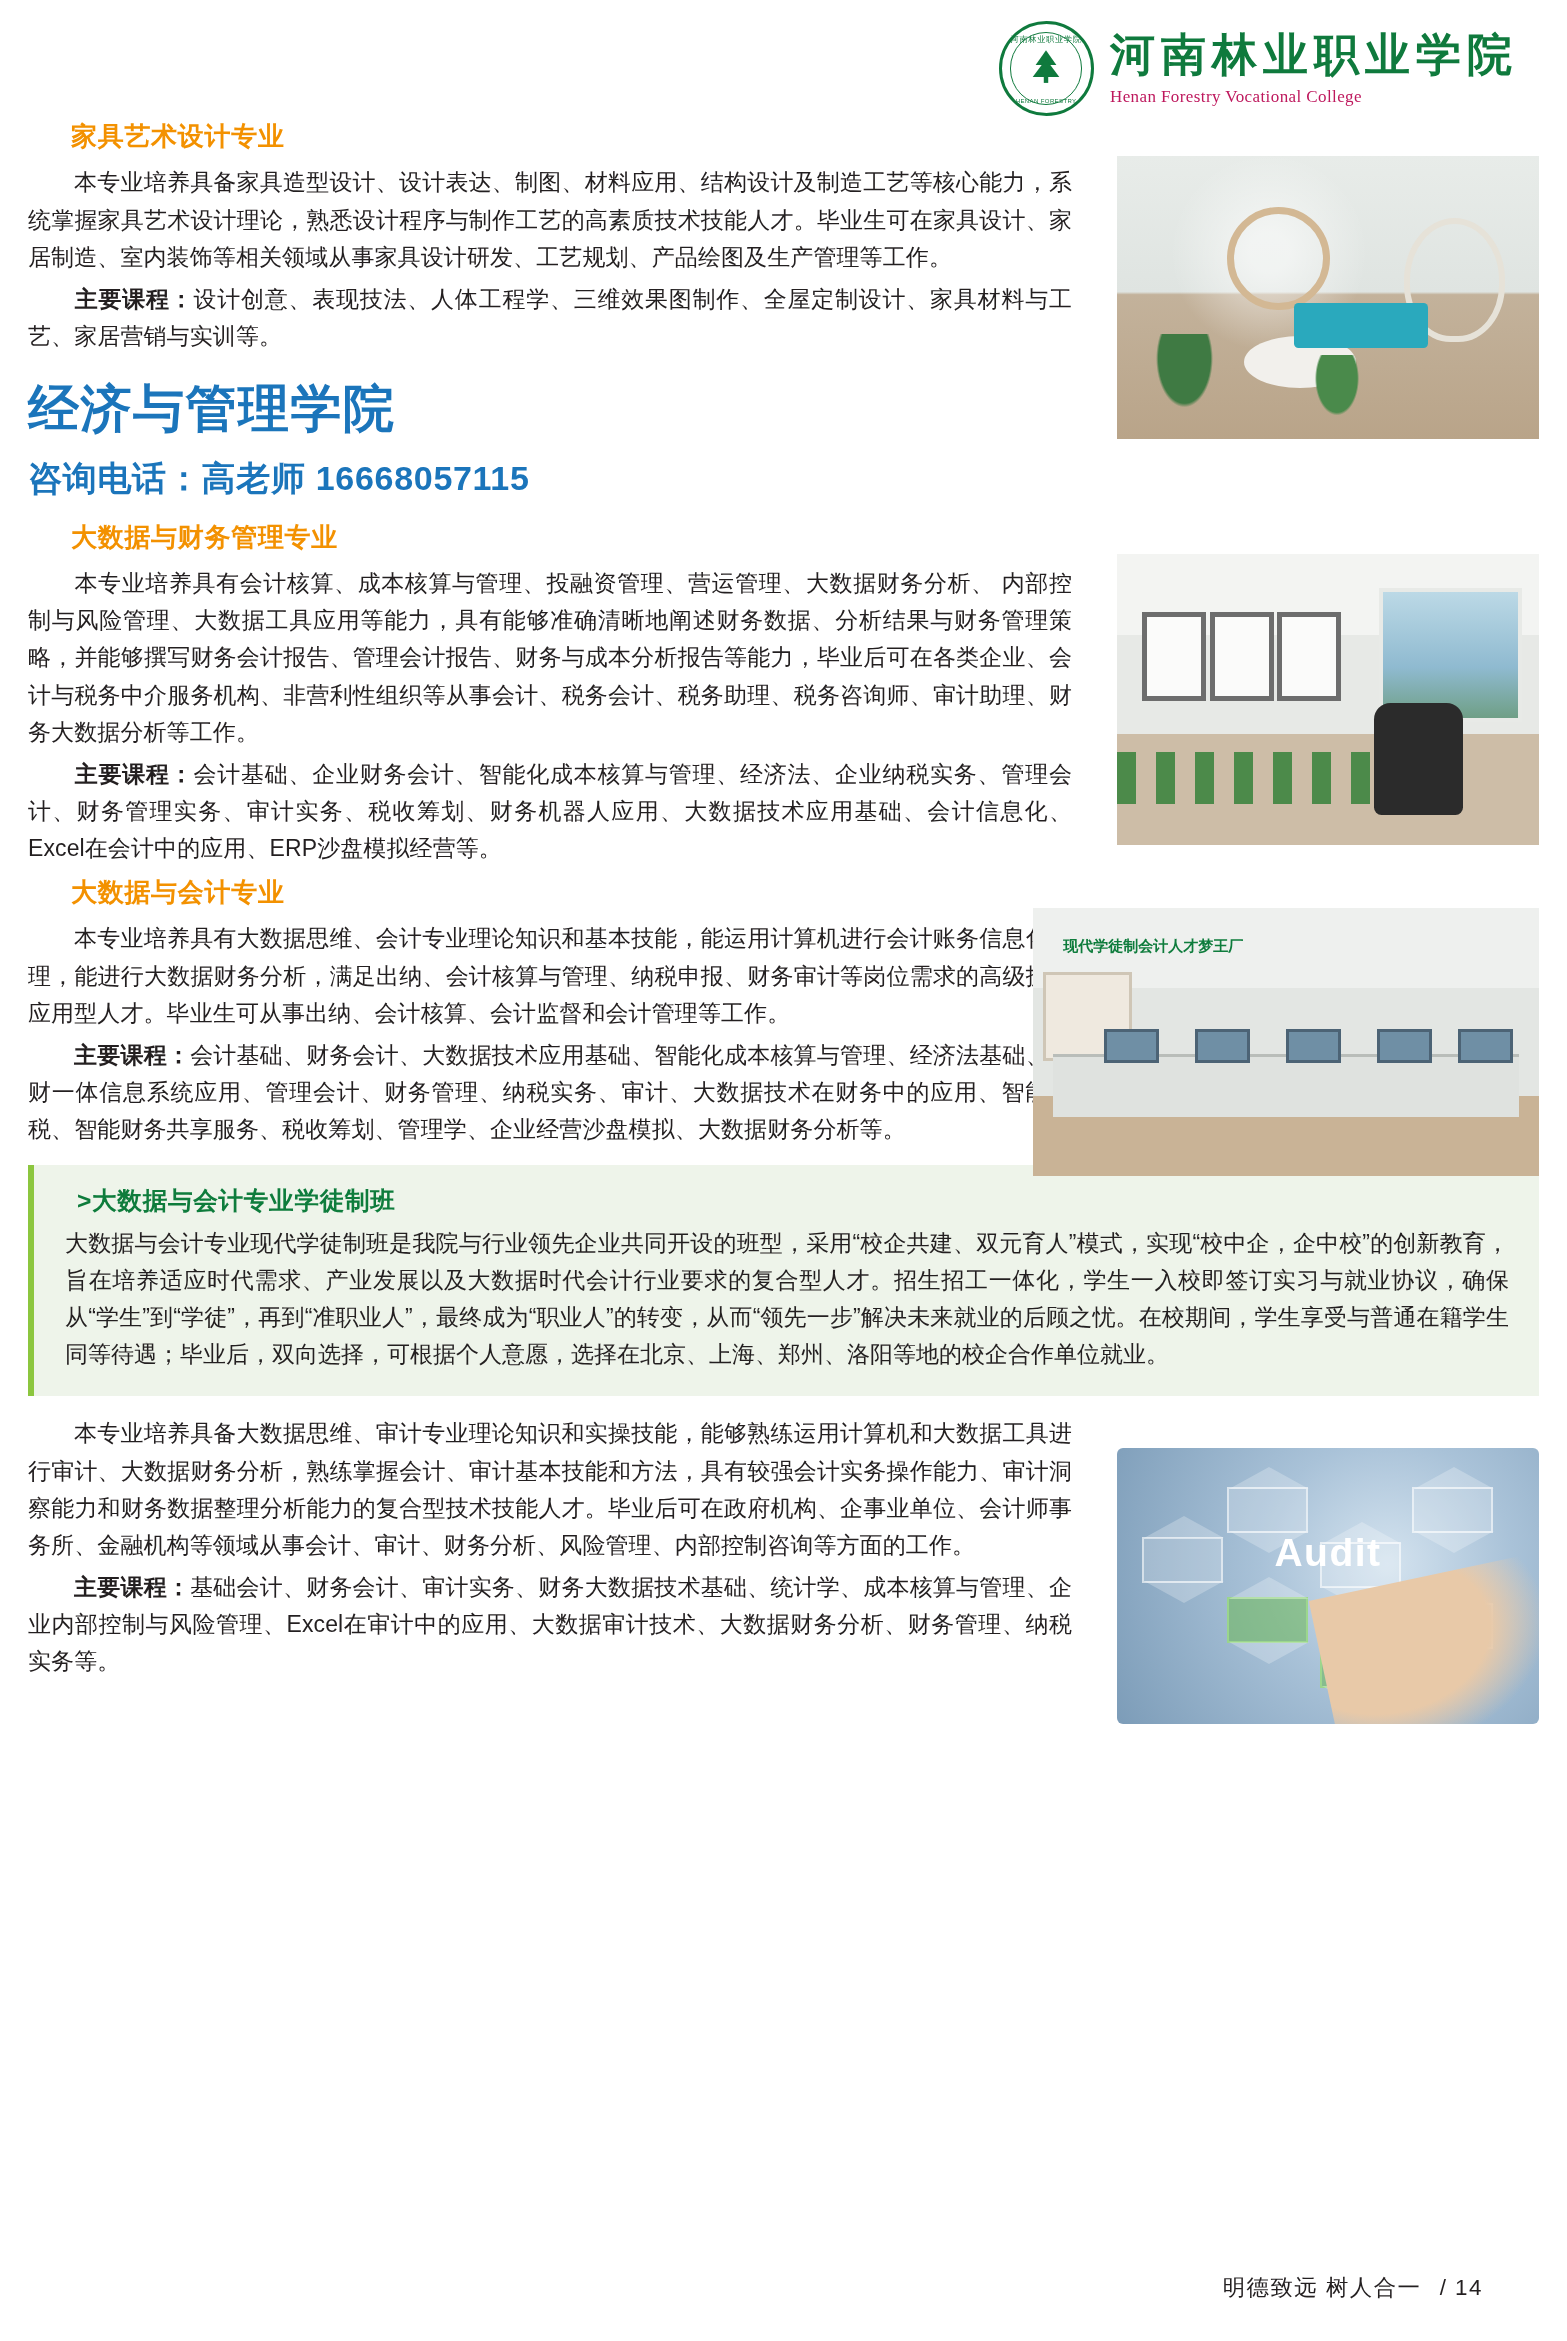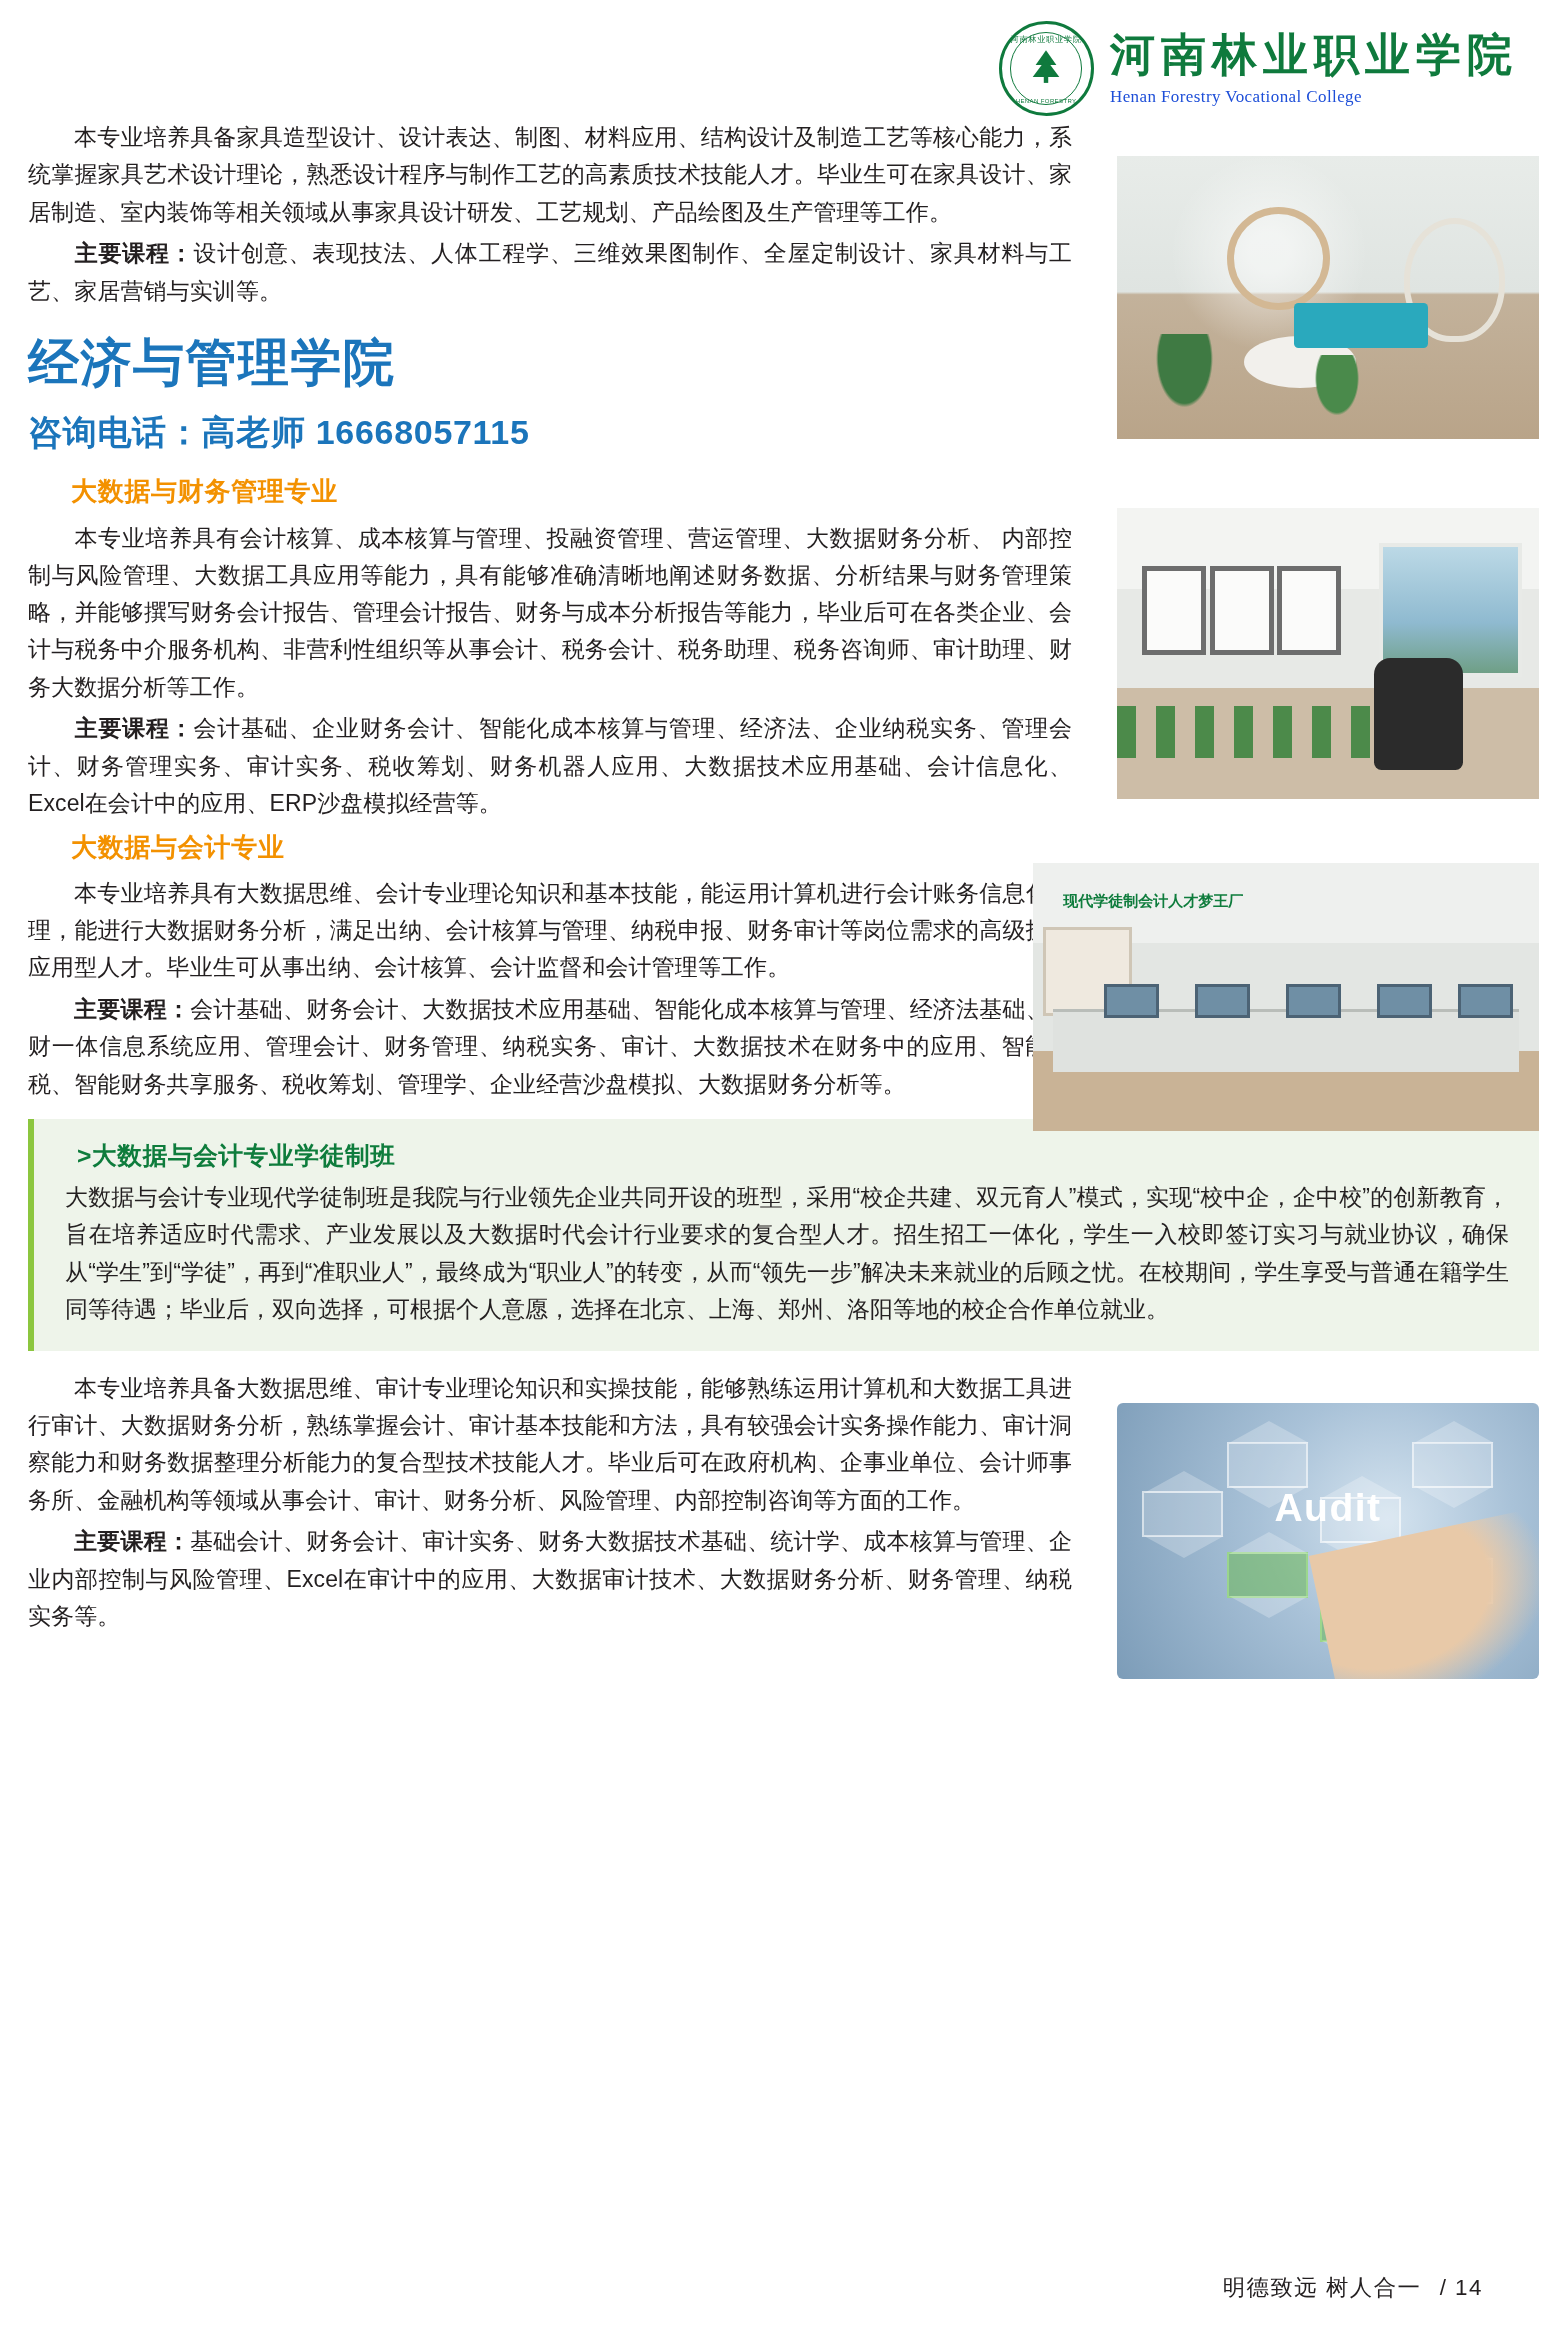--- a/index.html
+++ b/index.html
@@ -86,21 +86,21 @@
   .logo-cn {
     font-size: 45px;
     font-weight: bold;
     color: #0f7a3d;
     letter-spacing: 6px;
     font-family: "DejaVu Sans", "Liberation Sans", sans-serif;
   }
   .logo-en {
     margin-top: 10.4px;
     font-size: 17px;
-    color: #1d4ed8;
+    color: #be185d;
     letter-spacing: 0.4px;
     font-family: "Liberation Serif", serif;
   }
 
   
   .content {
     position: relative;
   }
   .prog-title {
     font-size: 26px;
@@ -411,20 +411,21 @@
     </div>
     <div class="logo-text-block">
       <div class="logo-cn">河南林业职业学院</div>
       <div class="logo-en">Henan Forestry Vocational College</div>
     </div>
   </div>
 
   <div class="content">
 
     <div class="block with-img">
+      <div class="prog-title">家具艺术设计专业</div>
       <div class="text-narrow">
         <p class="para"><span class="indent"></span><span>本专业培养具备家具造型设计、设计表达、制图、材料应用、结构设计及制造工艺等核心能力，系统掌握家具艺术设计理论，熟悉设计程序与制作工艺的高素质技术技能人才。毕业生可在家具设计、家居制造、室内装饰等相关领域从事家具设计研发、工艺规划、产品绘图及生产管理等工作。</span></p>
         <p class="para"><span class="indent"></span><b>主要课程：</b><span>设计创意、表现技法、人体工程学、三维效果图制作、全屋定制设计、家具材料与工艺、家居营销与实训等。</span></p>
       </div>
       <div class="photo" style="top:37px; width:422px; height:283px;">
         <div class="ph ph-furniture">
           <div class="ring"></div>
           <div class="swing"></div>
           <div class="pod"></div>
           <div class="teal"></div>

